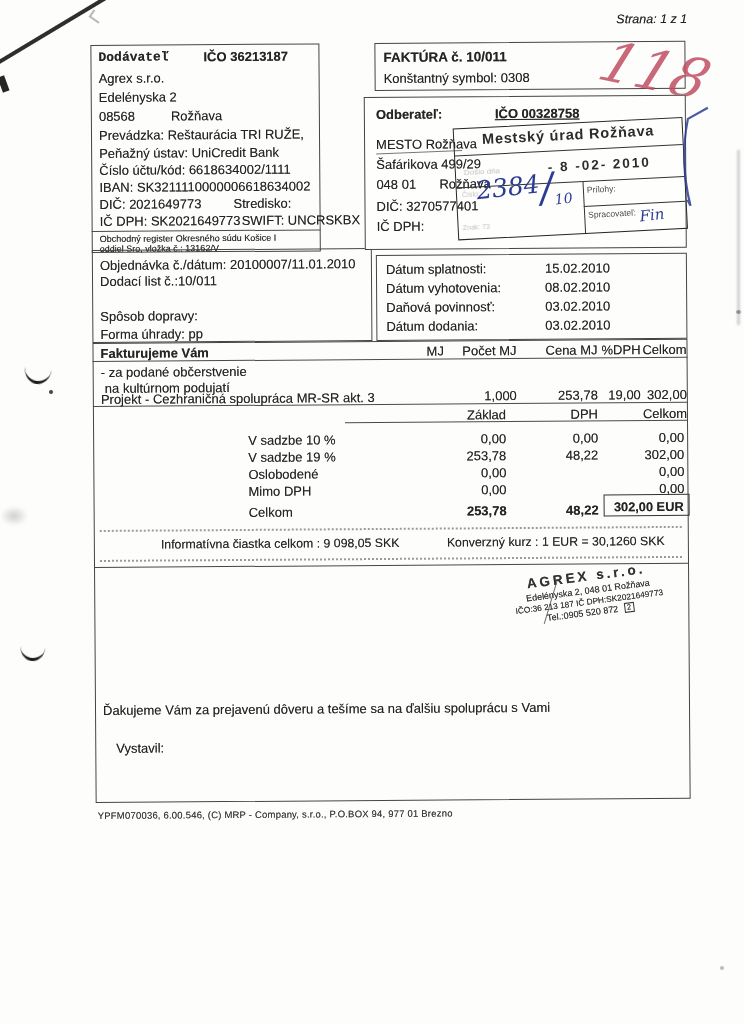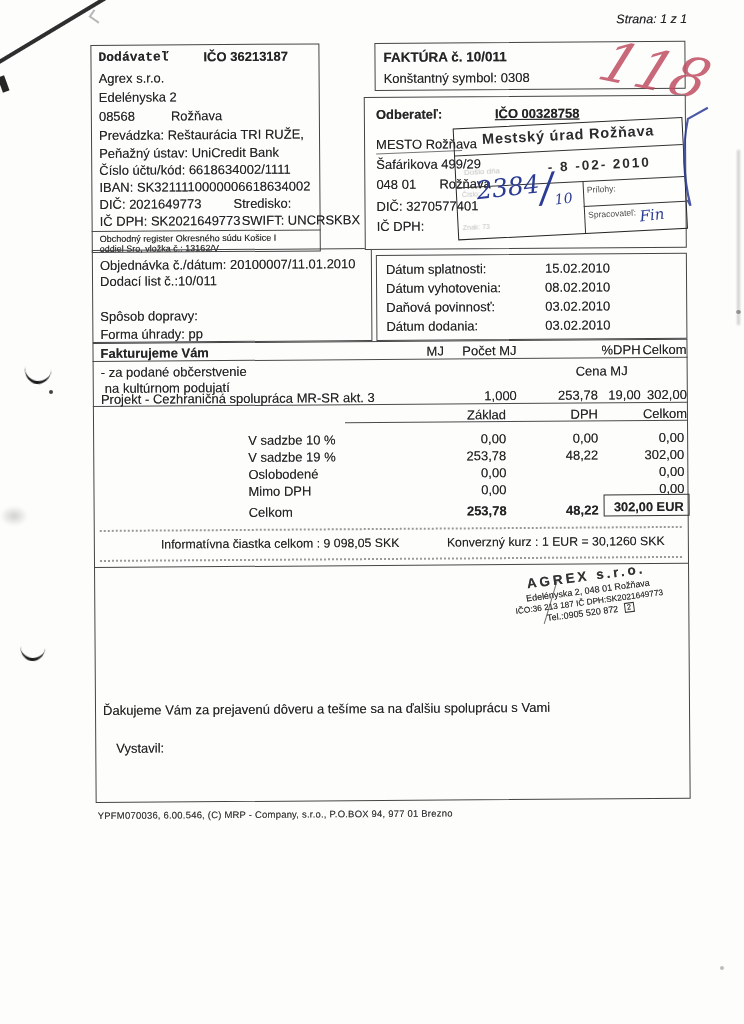--- a/index.html
+++ b/index.html
@@ -136,21 +136,21 @@
   <div class="hline" style="left:93px;top:359px;width:595px;"></div>
   <div class="hline" style="left:93px;top:404px;width:595px;"></div>
   <div class="hline" style="left:345px;top:422px;width:343px;"></div>
   <div class="hline" style="left:99px;top:528px;width:582px;border-top:2px dotted #9a9a9a;"></div>
   <div class="hline" style="left:99px;top:558px;width:582px;border-top:2px dotted #9a9a9a;"></div>
   <div class="hline" style="left:93px;top:565px;width:595px;border-top:1.5px solid #454545;"></div>
 
   <div class="t b" style="left:101px;top:344px;">Fakturujeme Vám</div>
   <div class="t" style="left:427px;top:344px;">MJ</div>
   <div class="num" style="left:437px;top:344px;">Počet MJ</div>
-  <div class="num" style="left:548px;top:344px;margin-top:21px;">Cena MJ</div>
+  <div class="num" style="left:518px;top:344px;">Cena MJ</div>
   <div class="num" style="left:561px;top:344px;">%DPH</div>
   <div class="num" style="left:607px;top:344px;">Celkom</div>
 
   <div class="t" style="left:101px;top:363px;">- za podané občerstvenie</div>
   <div class="t" style="left:105px;top:379px;">na kultúrnom podujatí</div>
   <div class="t" style="left:101px;top:390px;">Projekt - Cezhraničná spolupráca MR-SR akt. 3</div>
   <div class="num" style="left:437px;top:389px;">1,000</div>
   <div class="num" style="left:518px;top:389px;">253,78</div>
   <div class="num" style="left:561px;top:389px;">19,00</div>
   <div class="num" style="left:607px;top:389px;">302,00</div>

